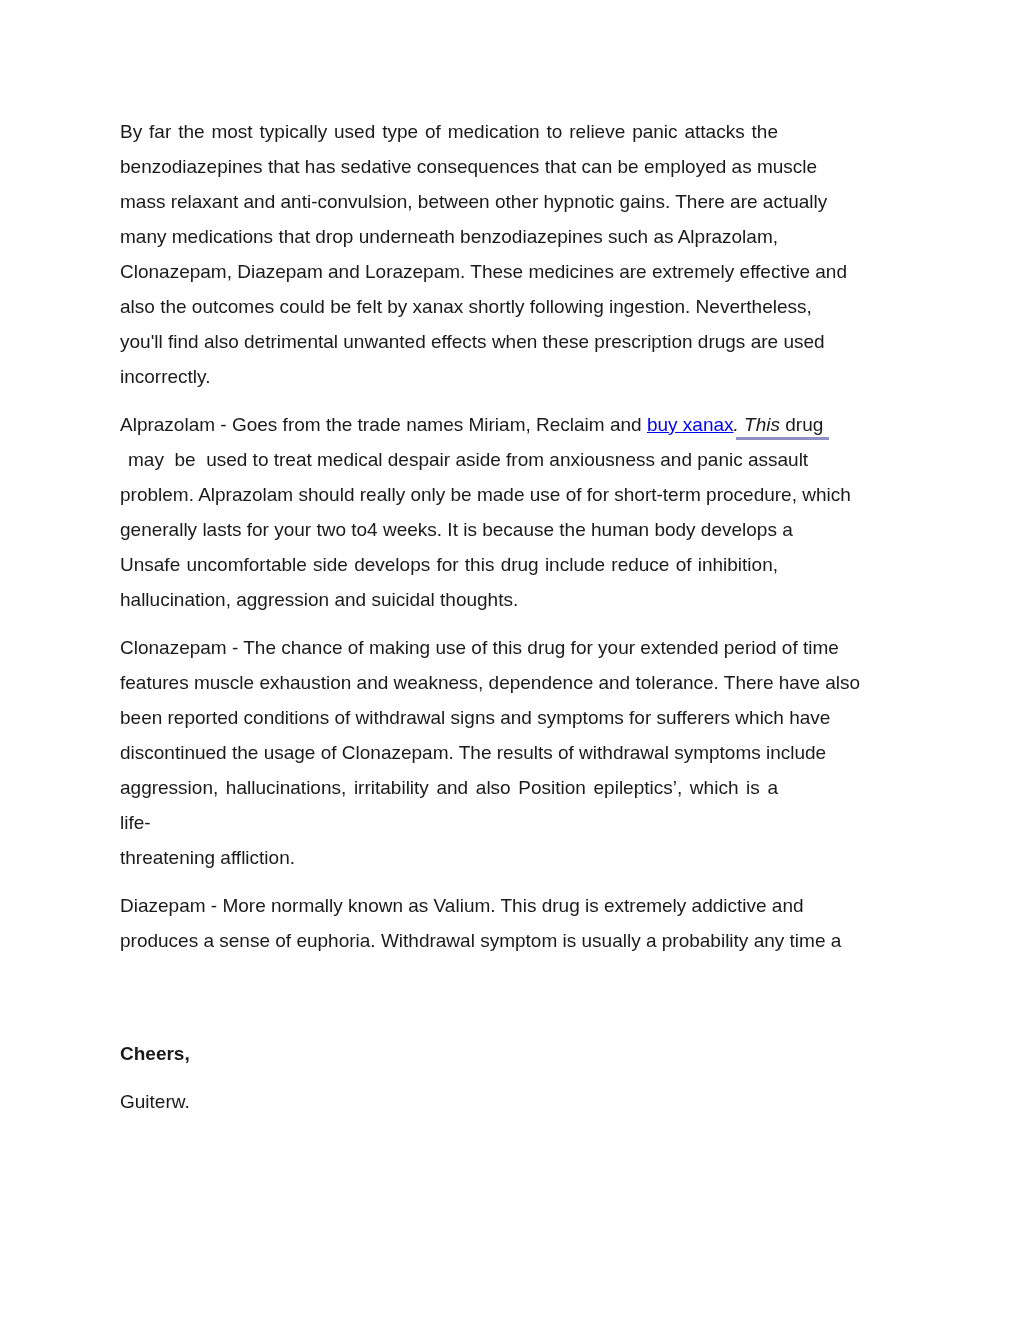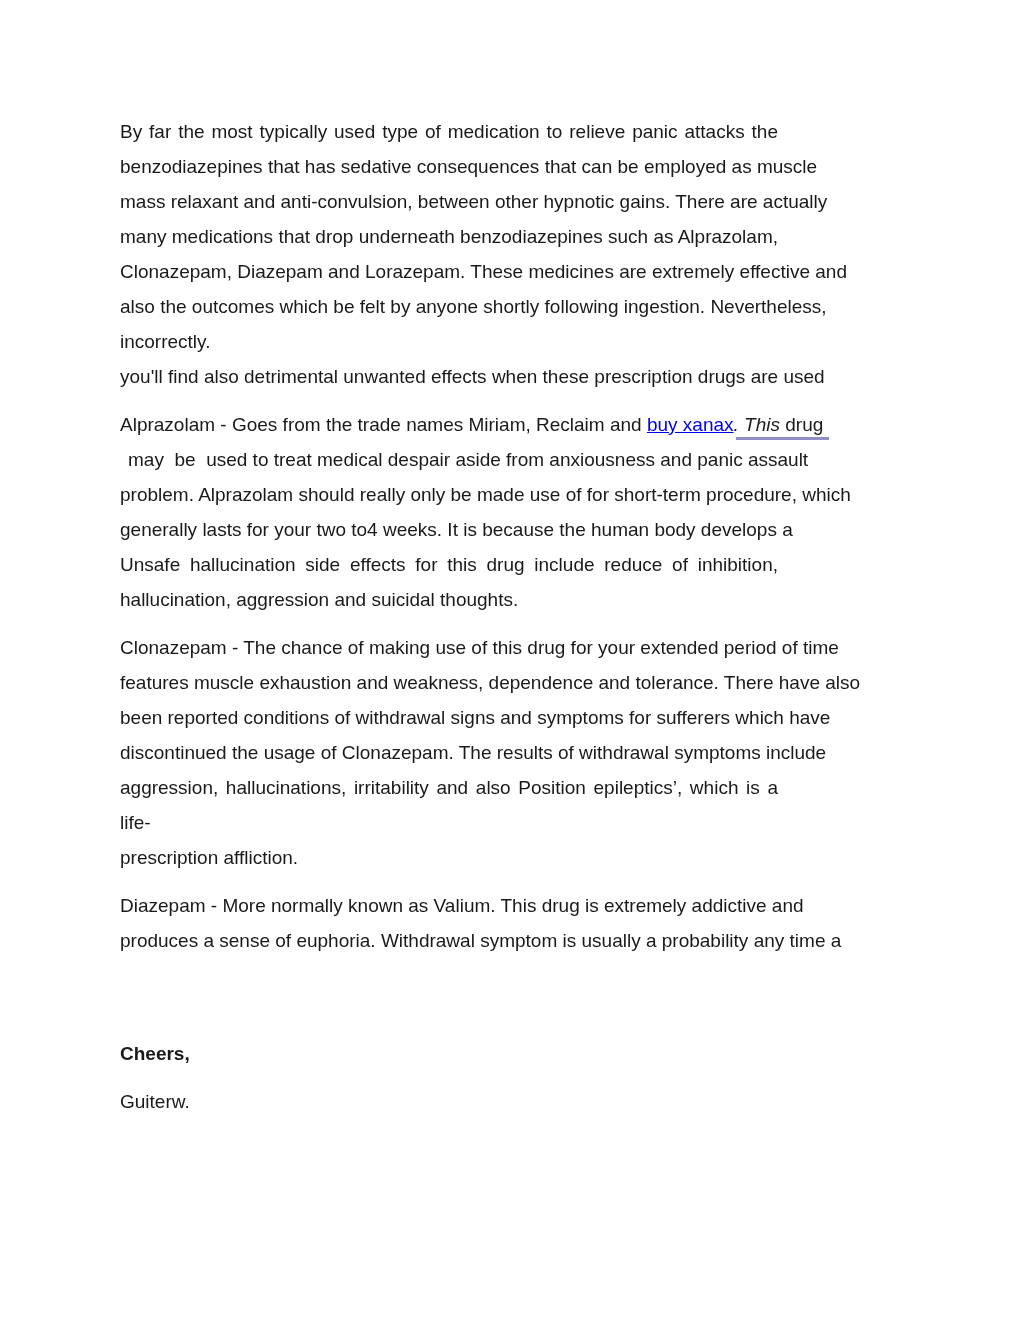--- a/index.html
+++ b/index.html
@@ -73,41 +73,41 @@
 <body>
 
 <div class="page">
 
   <p class="par">
     <span class="line just">By far the most typically used type of medication to relieve panic attacks the</span>
     <span class="line">benzodiazepines that has sedative consequences that can be employed as muscle</span>
     <span class="line">mass relaxant and anti-convulsion, between other hypnotic gains. There are actually</span>
     <span class="line just">many medications that drop underneath benzodiazepines such as Alprazolam,</span>
     <span class="line">Clonazepam, Diazepam and Lorazepam. These medicines are extremely effective and</span>
-    <span class="line">also the outcomes which be felt by anyone shortly following ingestion. Nevertheless,</span>
+    <span class="line">also the outcomes could be felt by xanax shortly following ingestion. Nevertheless,</span>
+    <span class="line">you'll find also detrimental unwanted effects when these prescription drugs are used</span>
     <span class="line">incorrectly.</span>
-    <span class="line">you'll find also detrimental unwanted effects when these prescription drugs are used</span>
   </p>
 
   <p class="par">
     <span class="line"><span>Alprazolam - Goes from the trade names Miriam, Reclaim and </span><a class="doclink" href="#">buy xanax</a><span class="grammar-mark">. This </span><span>drug</span></span>
     <span class="line pre">may  be  used to treat medical despair aside from anxiousness and panic assault</span>
     <span class="line">problem. Alprazolam should really only be made use of for short-term procedure, which</span>
     <span class="line">generally lasts for your two to4 weeks. It is because the human body develops a</span>
-    <span class="line just">Unsafe hallucination side effects for this drug include reduce of inhibition,</span>
+    <span class="line just">Unsafe uncomfortable side develops for this drug include reduce of inhibition,</span>
     <span class="line">hallucination, aggression and suicidal thoughts.</span>
   </p>
 
   <p class="par">
     <span class="line">Clonazepam - The chance of making use of this drug for your extended period of time</span>
     <span class="line">features muscle exhaustion and weakness, dependence and tolerance. There have also</span>
     <span class="line">been reported conditions of withdrawal signs and symptoms for sufferers which have</span>
     <span class="line">discontinued the usage of Clonazepam. The results of withdrawal symptoms include</span>
     <span class="line just">aggression, hallucinations, irritability and also Position epileptics’, which is a life-</span>
-    <span class="line">prescription affliction.</span>
+    <span class="line">threatening affliction.</span>
   </p>
 
   <p class="par">
     <span class="line">Diazepam - More normally known as Valium. This drug is extremely addictive and</span>
     <span class="line">produces a sense of euphoria. Withdrawal symptom is usually a probability any time a</span>
   </p>
 
   <p class="par closing">Cheers,</p>
 
   <p class="par signature">Guiterw.</p>

